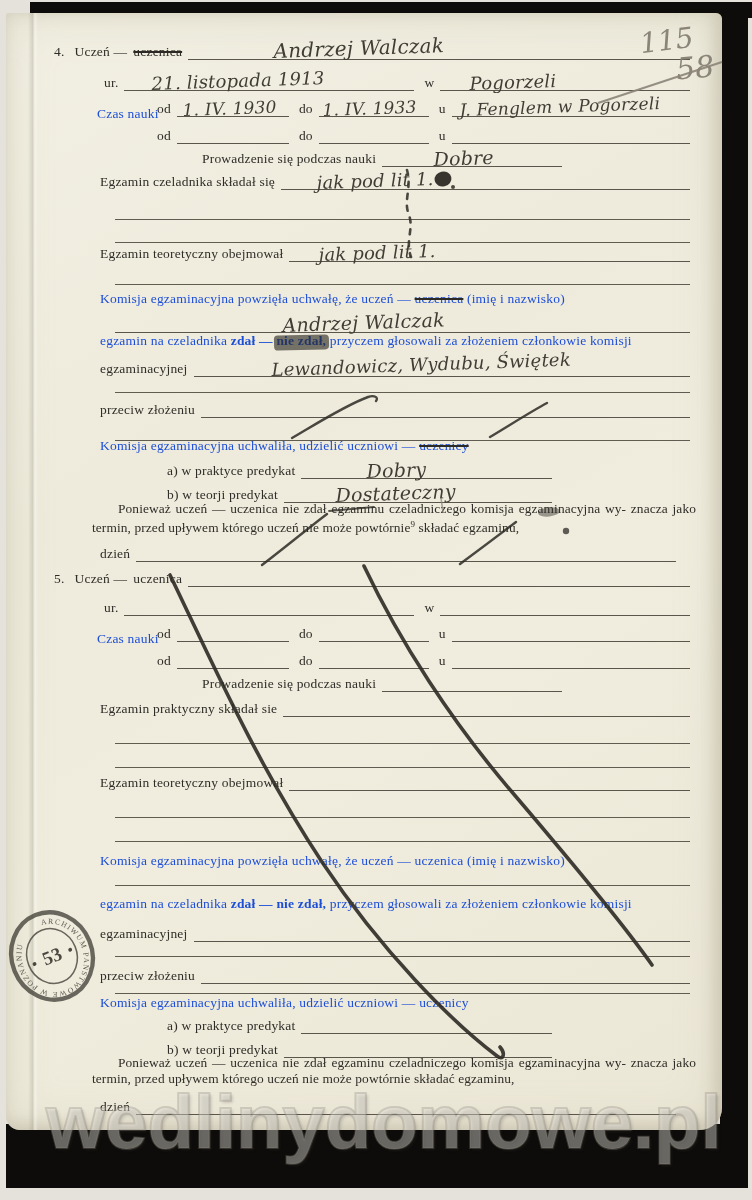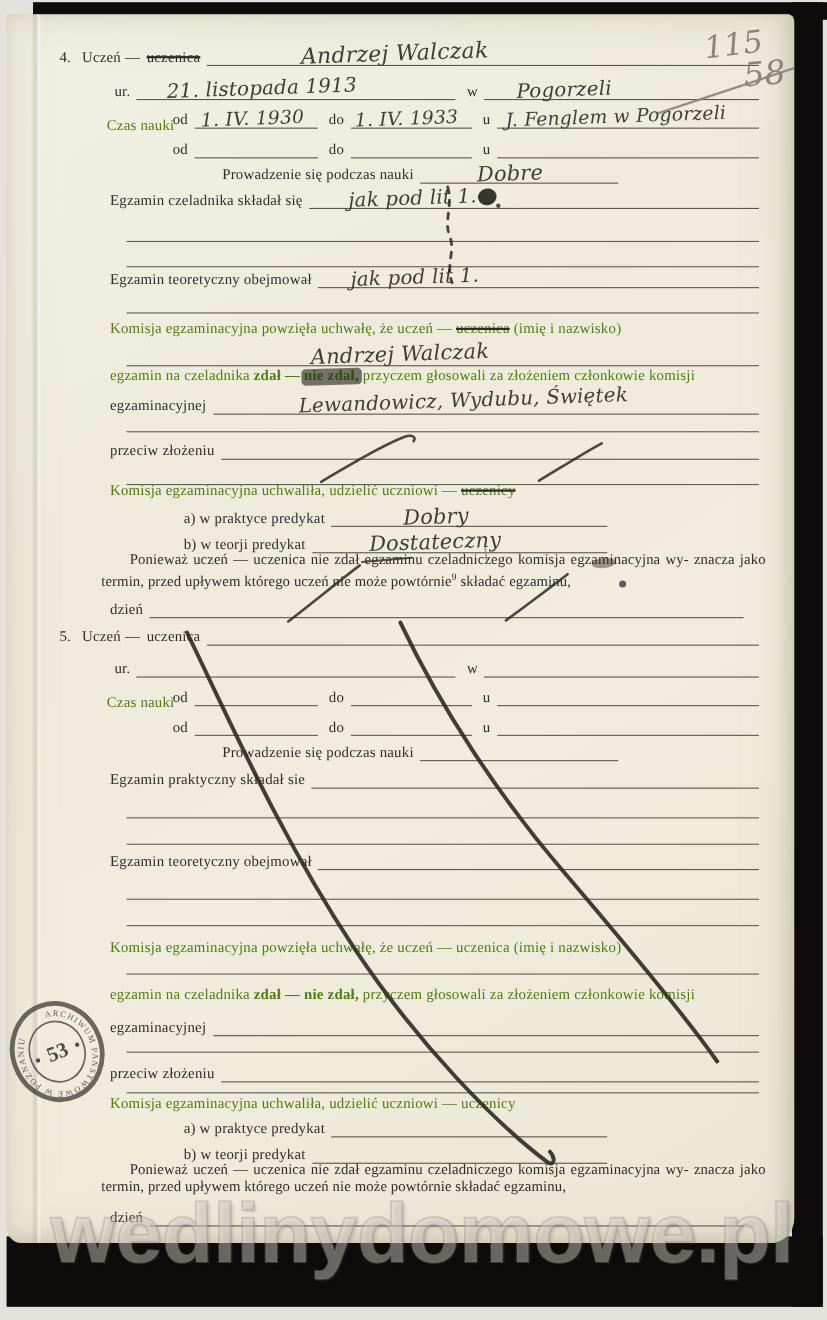--- a/index.html
+++ b/index.html
@@ -12,21 +12,21 @@
   .paper::before{content:"";position:absolute;left:22px;top:0;width:10px;height:100%;
     background:linear-gradient(90deg,rgba(150,144,124,0) 0%,rgba(150,144,124,.28) 45%,rgba(255,255,252,.4) 70%,rgba(150,144,124,0) 100%)}
   .row{position:absolute;display:flex;align-items:flex-end;height:21px;font-size:13.5px;color:#2f2d28;letter-spacing:.2px;z-index:2}
   .num{white-space:nowrap;padding-right:10px}
   .lbl{white-space:nowrap;padding-right:6px}
   .gap{padding-left:10px}
   .fill{flex:1 1 auto;border-bottom:1px solid #5b564b;position:relative;height:100%;min-width:12px}
   .fw1{flex:0 0 112px}.fw2{flex:0 0 110px}.fw3{flex:0 0 290px}
   .hw{position:absolute;bottom:-4px;left:0;font-style:italic;font-family:"DejaVu Serif",serif;font-size:17px;color:#403d35;white-space:nowrap;transform:rotate(-2deg);transform-origin:left bottom}
   .blank{position:absolute;border-bottom:1px solid #615c50;height:0;z-index:2}
-  .txt{position:absolute;font-size:13.5px;color:#4d7c0f;white-space:nowrap;letter-spacing:.2px;z-index:2}
+  .txt{position:absolute;font-size:13.5px;color:#1d4ed8;white-space:nowrap;letter-spacing:.2px;z-index:2}
   .para{position:absolute;font-size:13.4px;line-height:15.5px;color:#2f2d28;text-align:justify;text-indent:26px;letter-spacing:.1px;z-index:2}
   .struck{text-decoration:line-through;text-decoration-thickness:2px;text-decoration-color:#2c2a25}
   .b{font-weight:bold}
   .blot{position:relative;font-weight:bold}
   .blot::after{content:"";position:absolute;left:-2px;right:-3px;top:2px;bottom:-2px;background:#29261f;opacity:.62;border-radius:4px;transform:rotate(-1.5deg)}
   .pencil{position:absolute;font-style:italic;font-family:"DejaVu Serif",serif;color:#8b8478;z-index:5}
   .ink-overlay{position:absolute;left:0;top:0;z-index:4;pointer-events:none}
   .stamp{position:absolute;left:4px;top:904px;width:96px;height:104px;z-index:3;transform:rotate(-22deg);opacity:.88}
   .watermark{position:absolute;top:1084px;left:46px;width:706px;z-index:9;
     font-family:"Liberation Sans",sans-serif;font-weight:bold;font-size:76px;line-height:1;letter-spacing:0;

